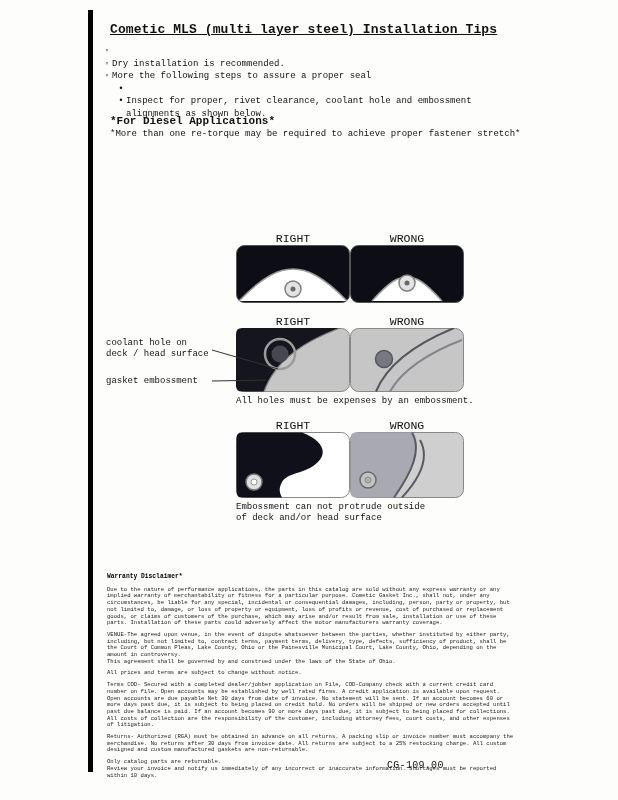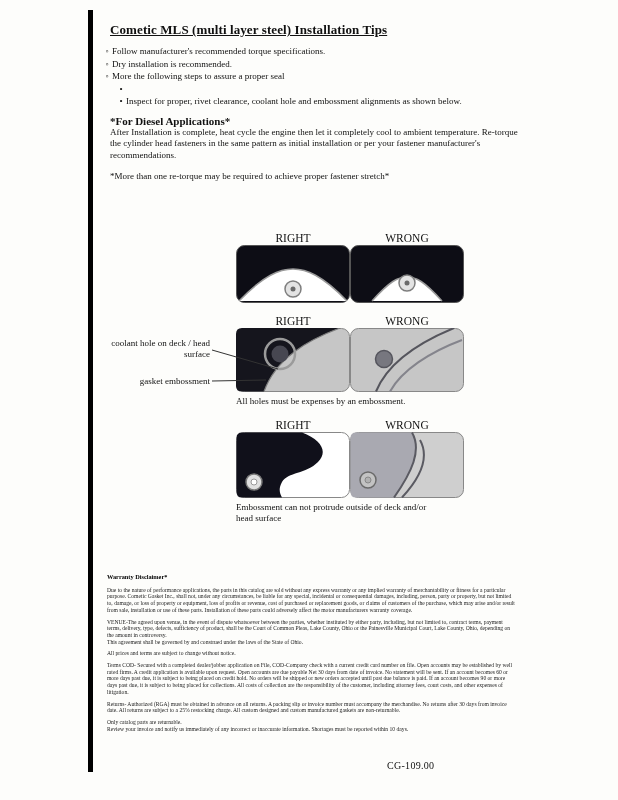--- a/index.html
+++ b/index.html
@@ -1,18 +1,18 @@
 <!DOCTYPE html>
 <html><head>
 <meta charset="utf-8">
 <style>
   *{margin:0;padding:0;box-sizing:border-box}
   html,body{background:#e9e9e9}
   .page{position:relative;width:618px;height:800px;margin:0 auto;background:#fdfdfb;
-        font-family:Liberation Serif, serif;color:#111;overflow:hidden}
+        font-family:Liberation Mono, monospace;color:#111;overflow:hidden}
   .left-rule{position:absolute;left:88px;top:10px;width:5px;height:762px;background:#000}
 
   .title{position:absolute;left:110px;top:22px;font-size:13px;font-weight:bold;
          text-decoration:underline;letter-spacing:.1px}
 
   .tips{position:absolute;left:102px;top:45px;font-size:9px;line-height:12.6px;width:420px}
   .tip-row{display:flex;align-items:flex-start}
   .bullet{width:10px;flex:0 0 10px;font-size:9px;text-align:center}
   .sub{margin-left:14px}
 
@@ -21,21 +21,21 @@
   .diesel p{margin-bottom:10px}
   .note{margin-top:2px}
 
   .figures{position:absolute;left:100px;top:232px;width:400px;height:320px}
   .fig-row{margin-bottom:12px}
   .fig-grid{display:grid;grid-template-columns:114px 114px;margin-left:136px}
   .fig-head{text-align:center;font-size:11.5px;height:13px}
   .fig-img{line-height:0}
   .fig-caption{margin-left:136px;font-size:9px;margin-top:4px;line-height:11px;max-width:240px}
   .cap-narrow{width:200px}
-  .callout{position:absolute;font-size:9px;line-height:10.5px;text-align:right;width:104px;left:6px}
+  .callout{position:absolute;font-size:9px;line-height:10.5px;text-align:left;width:104px;left:6px}
   .c1{top:106px}
   .c2{top:144px}
   .overlay{position:absolute;left:0;top:0;pointer-events:none}
 
   .warranty{position:absolute;left:107px;top:574px;width:408px;font-size:5.6px;line-height:6.7px;color:#222}
   .warranty h3{font-size:6.3px;margin-bottom:6px;color:#000}
   .warranty p{margin-bottom:5px;white-space:pre-line}
 
   .footer{position:absolute;left:387px;top:760px;font-size:10px;letter-spacing:.3px}
 </style>
@@ -43,42 +43,40 @@
 <body>
 
 <div class="page">
   <div class="left-rule"></div>
 
   <div class="title">Cometic MLS (multi layer steel) Installation Tips</div>
 
   <div class="tips">
     <div class="tip-row">
       <span class="bullet">◦</span>
-      <span>Follow manufacturer's recommended torque specifications.</span>
     </div>
     <div class="tip-row">
       <span class="bullet">◦</span>
       <span>Dry installation is recommended.</span>
     </div>
     <div class="tip-row">
       <span class="bullet">◦</span>
       <span>More the following steps to assure a proper seal</span>
     </div>
     <div class="tip-row sub">
       <span class="bullet">•</span>
     </div>
     <div class="tip-row sub">
       <span class="bullet">•</span>
       <span>Inspect for proper, rivet clearance, coolant hole and embossment alignments as shown below.</span>
     </div>
   </div>
 
   <div class="diesel">
     <div class="diesel-h">*For Diesel Applications*</div>
-    <p>After Installation is complete, heat cycle the engine then let it completely cool to ambient temperature. Re-torque the cylinder head fasteners in the same pattern as initial installation or per your fastener manufacturer's recommendations.</p>
     <p class="note">*More than one re-torque may be required to achieve proper fastener stretch*</p>
   </div>
 
   <div class="figures">
 
     <div class="fig-row">
       <div class="fig-grid">
         <div class="fig-head">RIGHT</div>
         <div class="fig-head">WRONG</div>
         <div class="fig-img">

